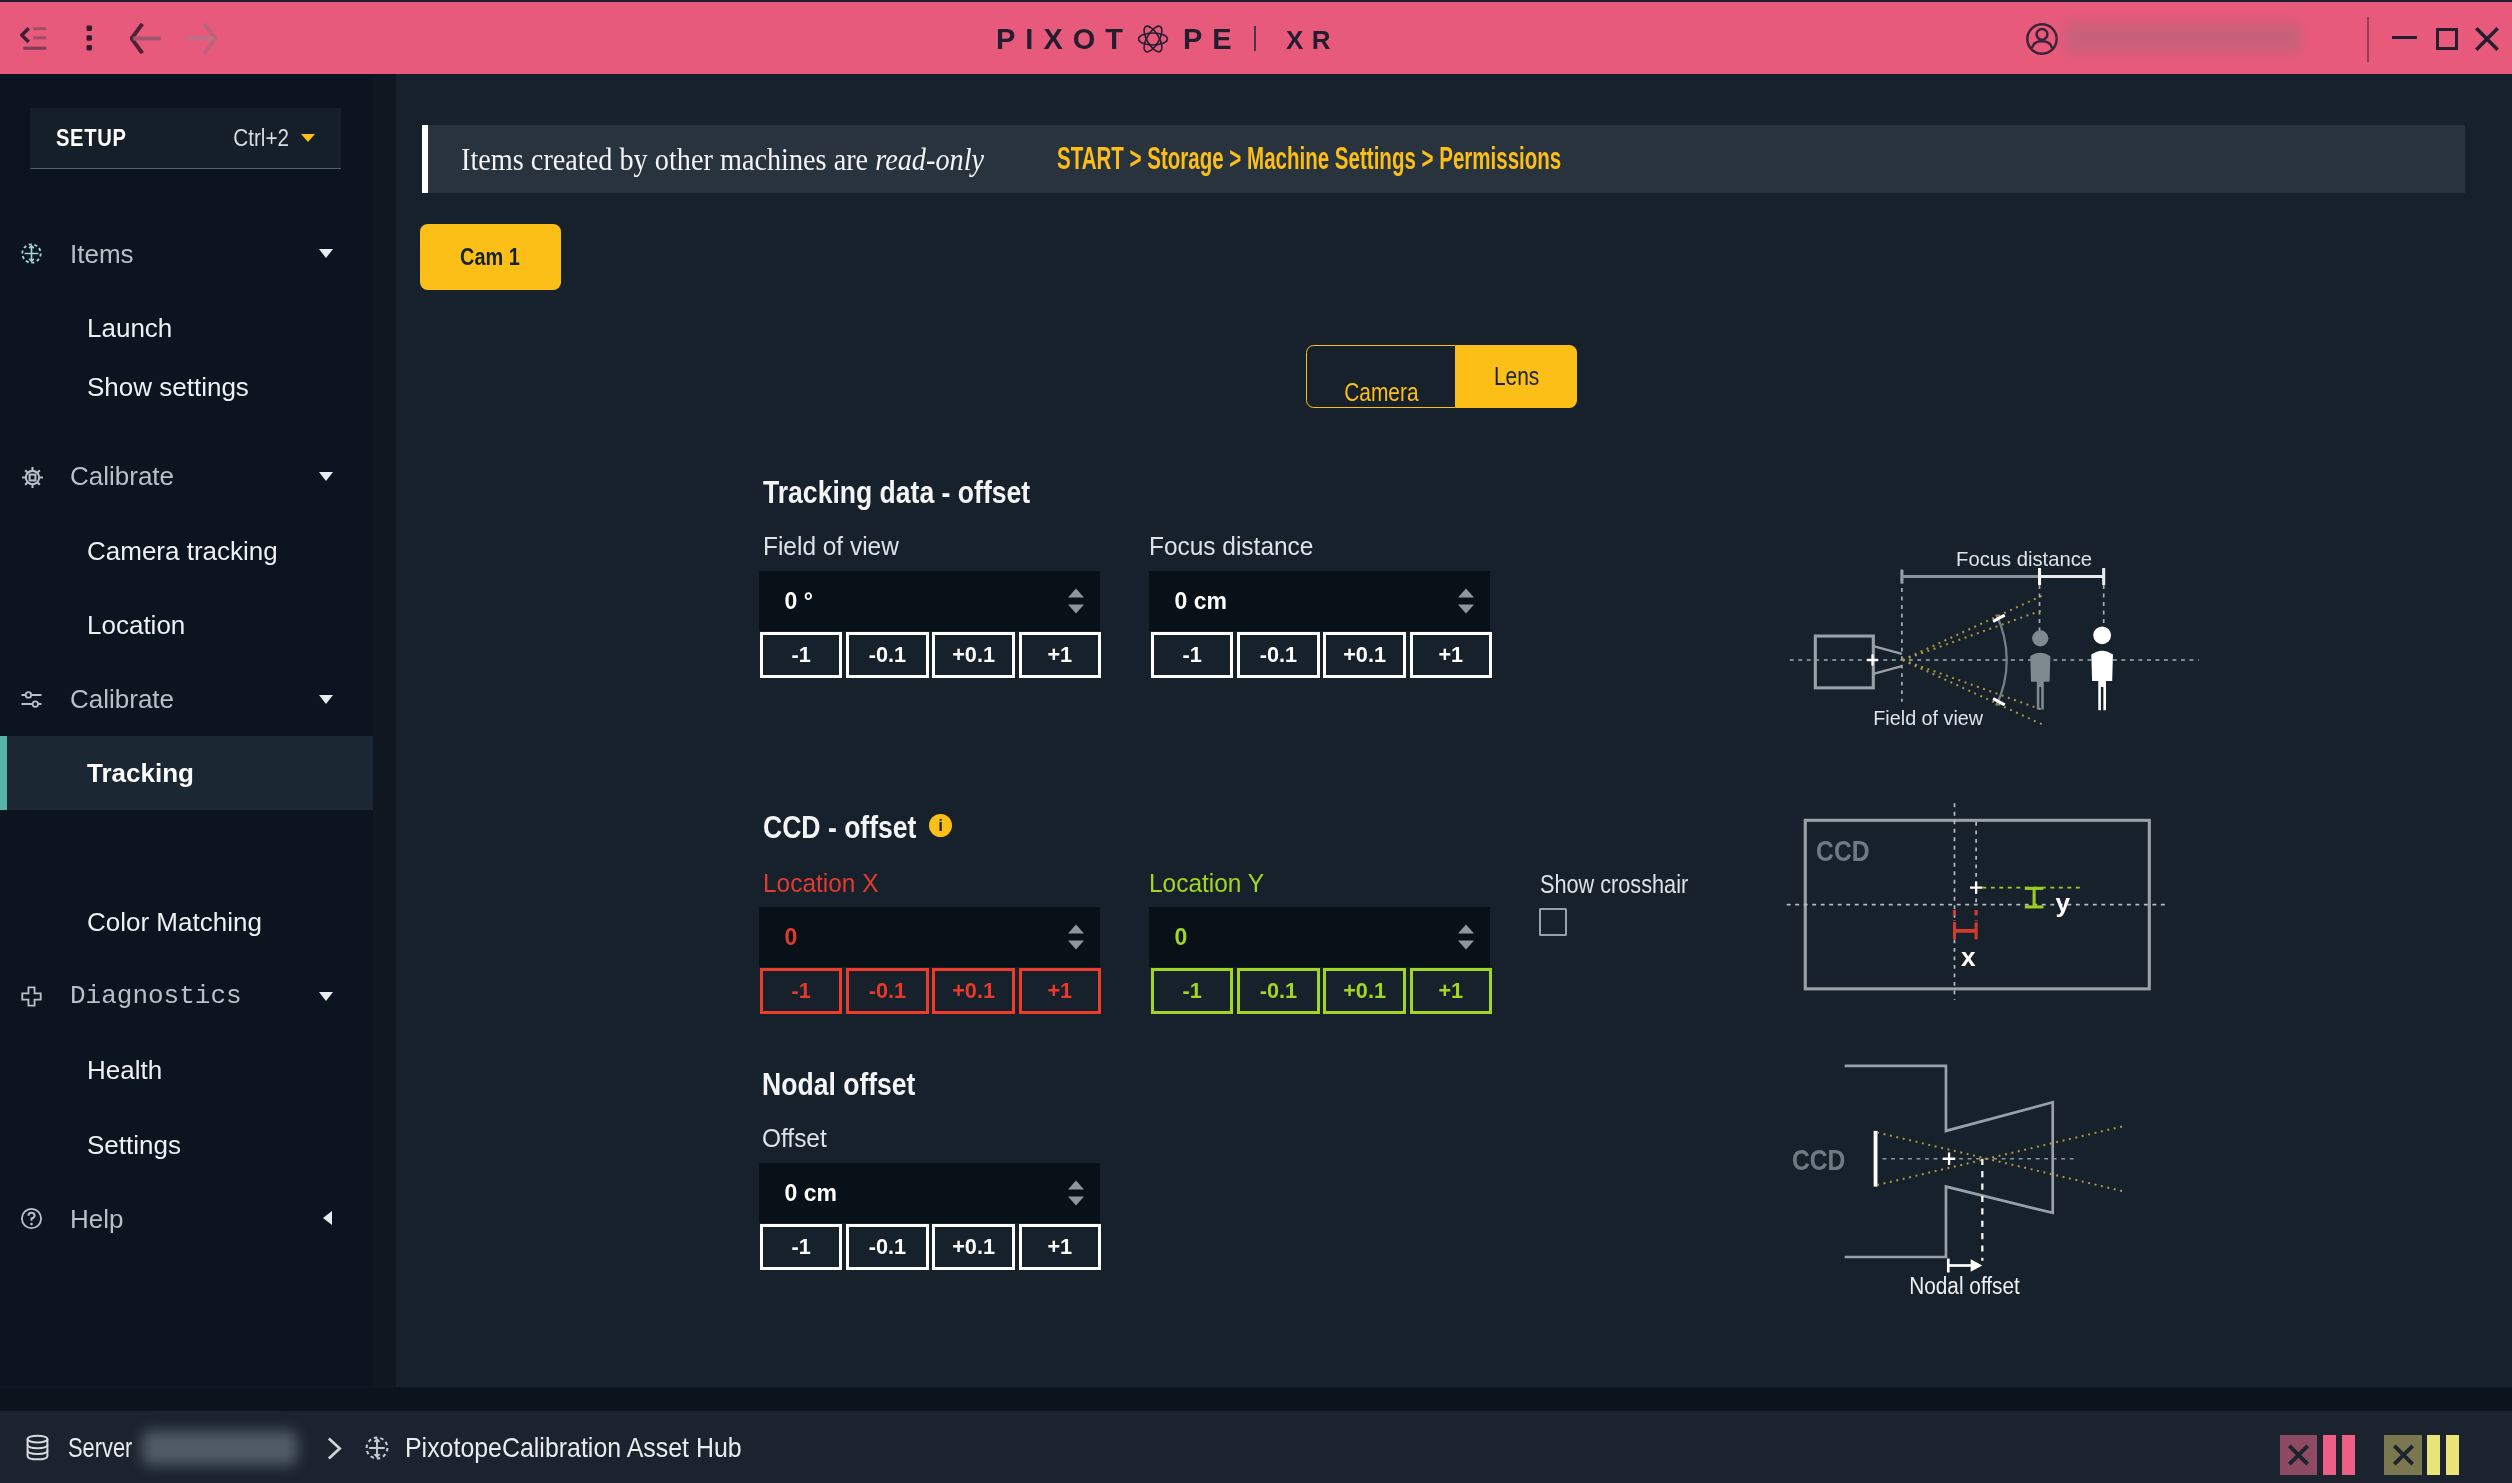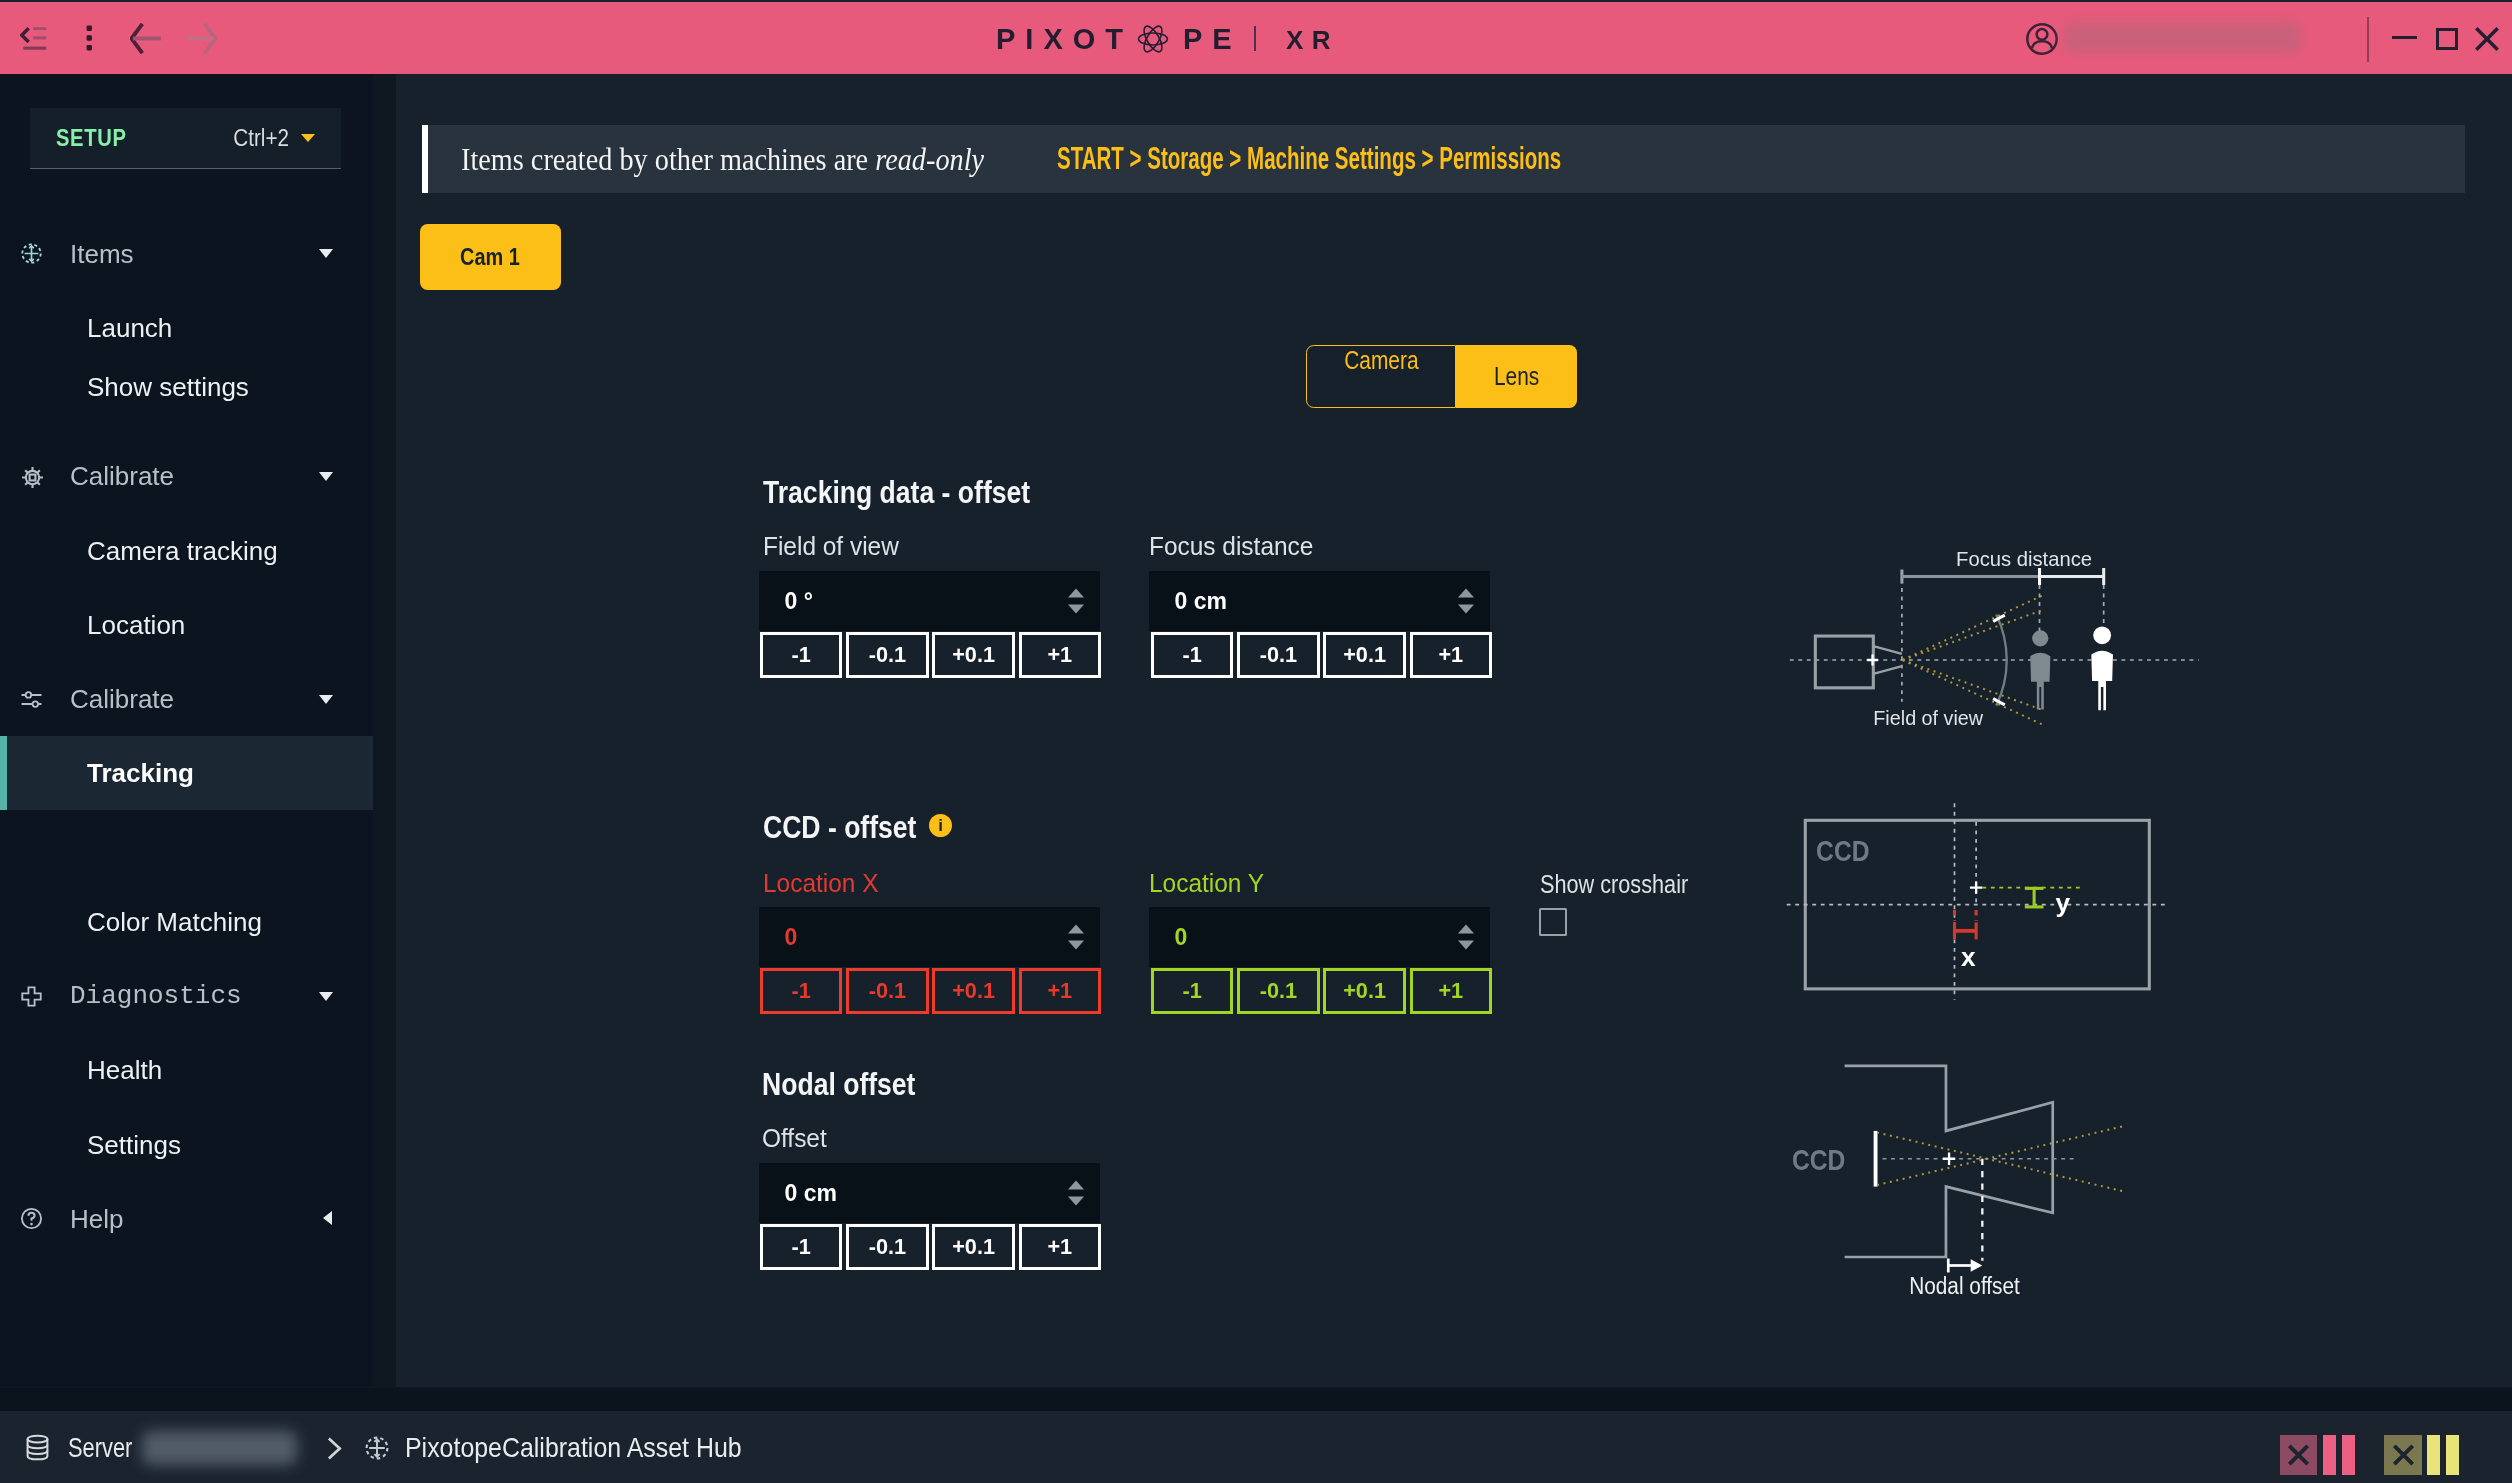--- a/index.html
+++ b/index.html
@@ -82,21 +82,21 @@
   </svg>
   <div class="a" style="left:2064px;top:22.4px;width:237px;height:31px;border-radius:6.2px;background:#c96079;filter:blur(5.4px);"></div>
   <div class="a" style="left:2367px;top:17px;width:2.3px;height:45px;background:#903d58;"></div>
   <div class="a" style="left:2392px;top:36px;width:25px;height:3.1px;background:#231f30;"></div>
   <div class="a" style="left:2436px;top:28px;width:21.7px;height:21.7px;border:3.1px solid #231f30;"></div>
   <svg class="a" style="left:2474px;top:25.5px" width="26" height="26" viewBox="0 0 34 34">
     <path d="M3 3 L31 31 M31 3 L3 31" stroke="#231f30" stroke-width="4.5"></path>
   </svg>
 
   <div class="a" style="left:30px;top:108px;width:311px;height:61px;background:#141f29;border-bottom:1.5px solid #54626b;"></div>
-  <div class="a" style="left:56px;top:108px;height:60px;display:flex;align-items:center;color:#86efac;font-size:24px;font-weight:700;letter-spacing:0.8px;">
+  <div class="a" style="left:56px;top:108px;height:60px;display:flex;align-items:center;color:#ffffff;font-size:24px;font-weight:700;letter-spacing:0.8px;">
       <span style="display:inline-block;transform:scaleX(.84);transform-origin:0 50%;">SETUP</span>
     </div>
   <div class="a" style="left:178px;top:108px;width:111px;height:60px;display:flex;align-items:center;justify-content:flex-end;color:#d6dcdf;font-size:23px;">
       <span style="display:inline-block;transform:scaleX(.9);transform-origin:100% 50%;">Ctrl+2</span>
     </div>
   <div class="a" style="left:301px;top:134px;width:0;height:0;border-left:7px solid transparent;border-right:7px solid transparent;border-top:8.5px solid #fcbf17;"></div>
 
   <div class="a" style="left:0px;top:736px;width:373px;height:74px;background:#1b2834;"></div>
   <div class="a" style="left:0px;top:736px;width:7px;height:74px;background:#56b3a7;"></div>
 
@@ -172,21 +172,21 @@
 
   <div class="a" style="left:422px;top:125px;width:2043px;height:68px;background:#29333d;"></div>
   <div class="a" style="left:422px;top:125px;width:6.2px;height:68px;background:#fff;"></div>
   <div class="a" style="left:461px;top:125px;height:68px;display:flex;align-items:center;color:#f2f4f6;font-size:32px;font-family:'Liberation Serif',serif;transform:scaleX(.883);transform-origin:0 50%;white-space:pre;">Items created by other machines are <i>read-only</i></div>
   <div class="a" style="left:1057px;top:125px;height:68px;display:flex;align-items:center;color:#fcbf17;font-size:31px;font-weight:700;transform:scaleX(.662);transform-origin:0 50%;white-space:pre;">START &gt; Storage &gt; Machine Settings &gt; Permissions</div>
 
   <div class="a" style="left:420px;top:224px;width:141px;height:66px;background:#fcbf17;border-radius:7.7px;display:flex;align-items:center;justify-content:center;color:#18222c;font-size:24px;font-weight:700;">
       <span style="transform:scaleX(.83);">Cam 1</span>
     </div>
 
-  <div class="a" style="left:1306px;top:345px;width:150px;height:63px;border:1.5px solid #fcbf17;border-radius:7.7px 0 0 7.7px;display:flex;align-items:flex-start;justify-content:center;color:#fcbf17;font-size:25.5px;font-weight:500;">
+  <div class="a" style="left:1306px;top:345px;width:150px;height:63px;border:1.5px solid #fcbf17;border-radius:7.7px 0 0 7.7px;display:flex;align-items:flex-end;justify-content:center;color:#fcbf17;font-size:25.5px;font-weight:500;">
       <span style="transform:scaleX(.82);">Camera</span>
     </div>
   <div class="a" style="left:1456px;top:345px;width:121px;height:63px;background:#fcbf17;border-radius:0 7.7px 7.7px 0;display:flex;align-items:center;justify-content:center;color:#18222c;font-size:25.5px;font-weight:500;">
       <span style="transform:scaleX(.82);">Lens</span>
     </div>
 
   <div class="h1" style="left:763px;top:476px;">Tracking data - offset</div>
   <div class="lbl" style="left:763px;top:533px;">Field of view</div>
   <div class="lbl" style="left:1149px;top:533px;">Focus distance</div>
   <div class="inp" style="left:759px;top:571px;">

